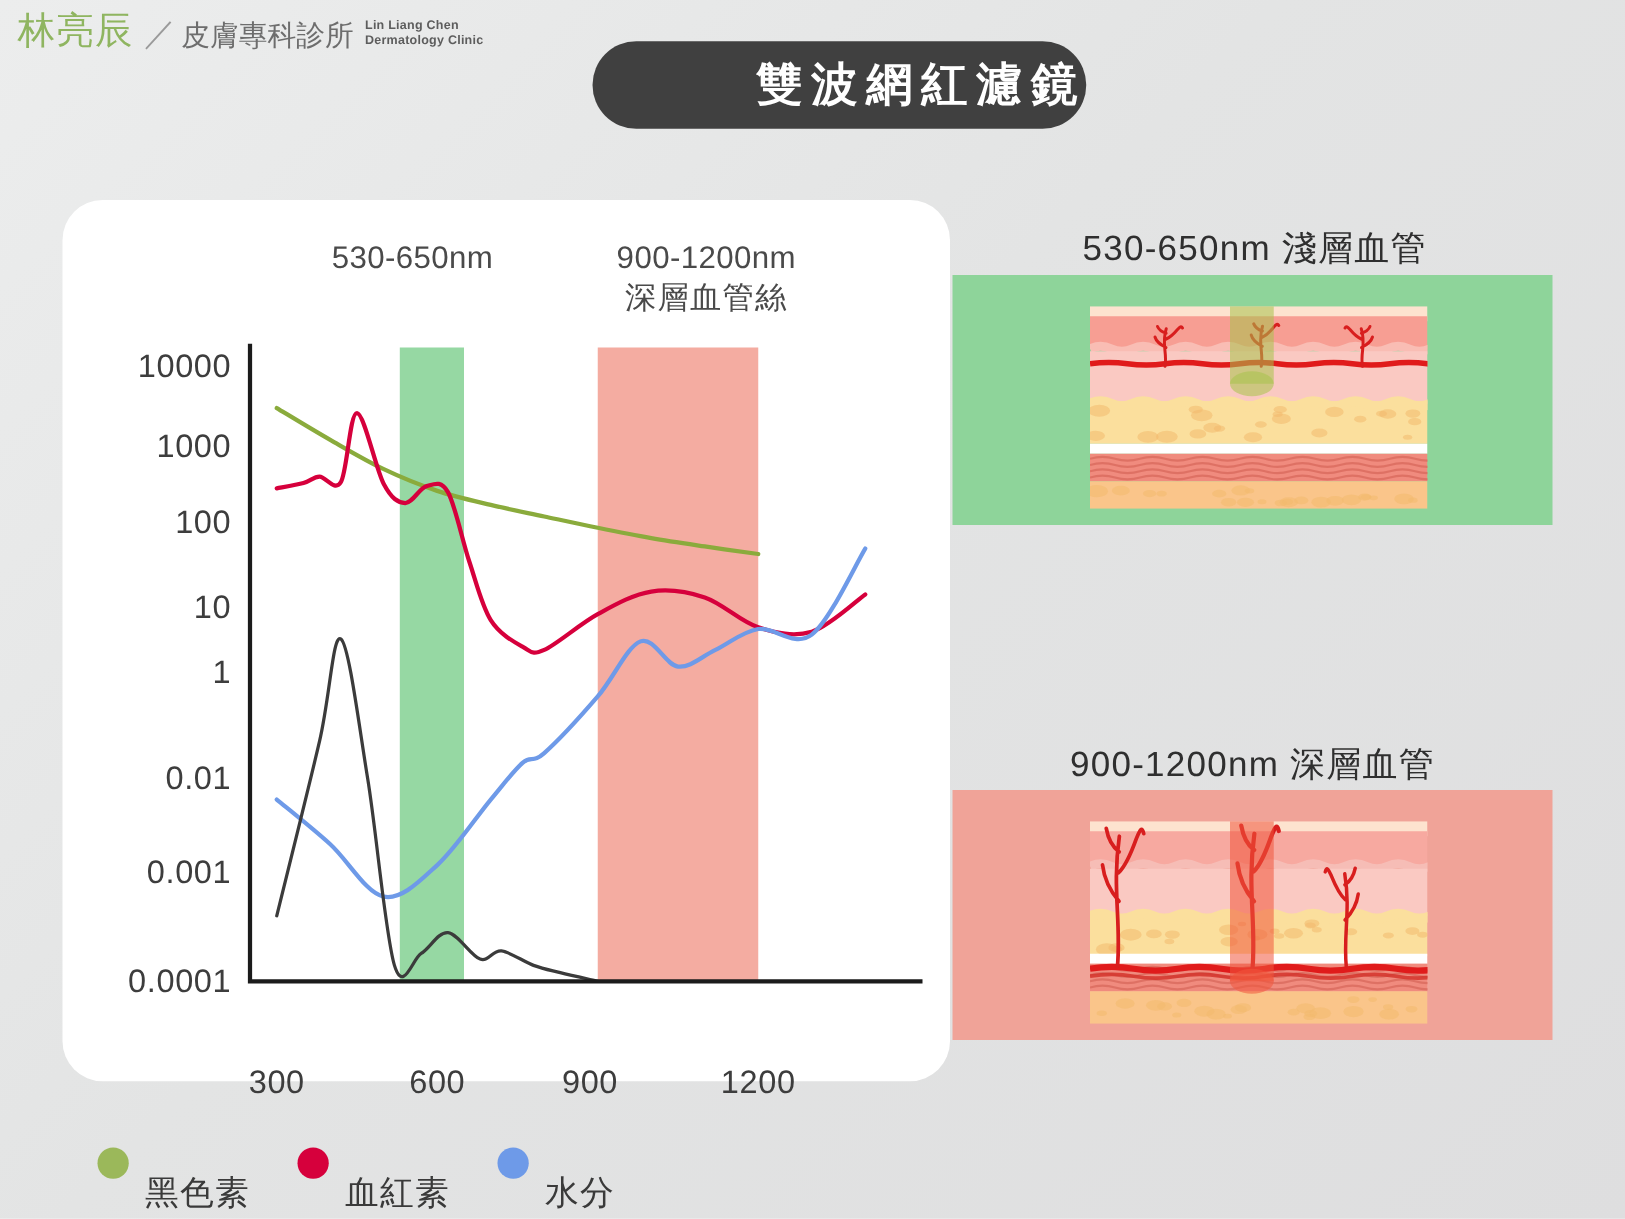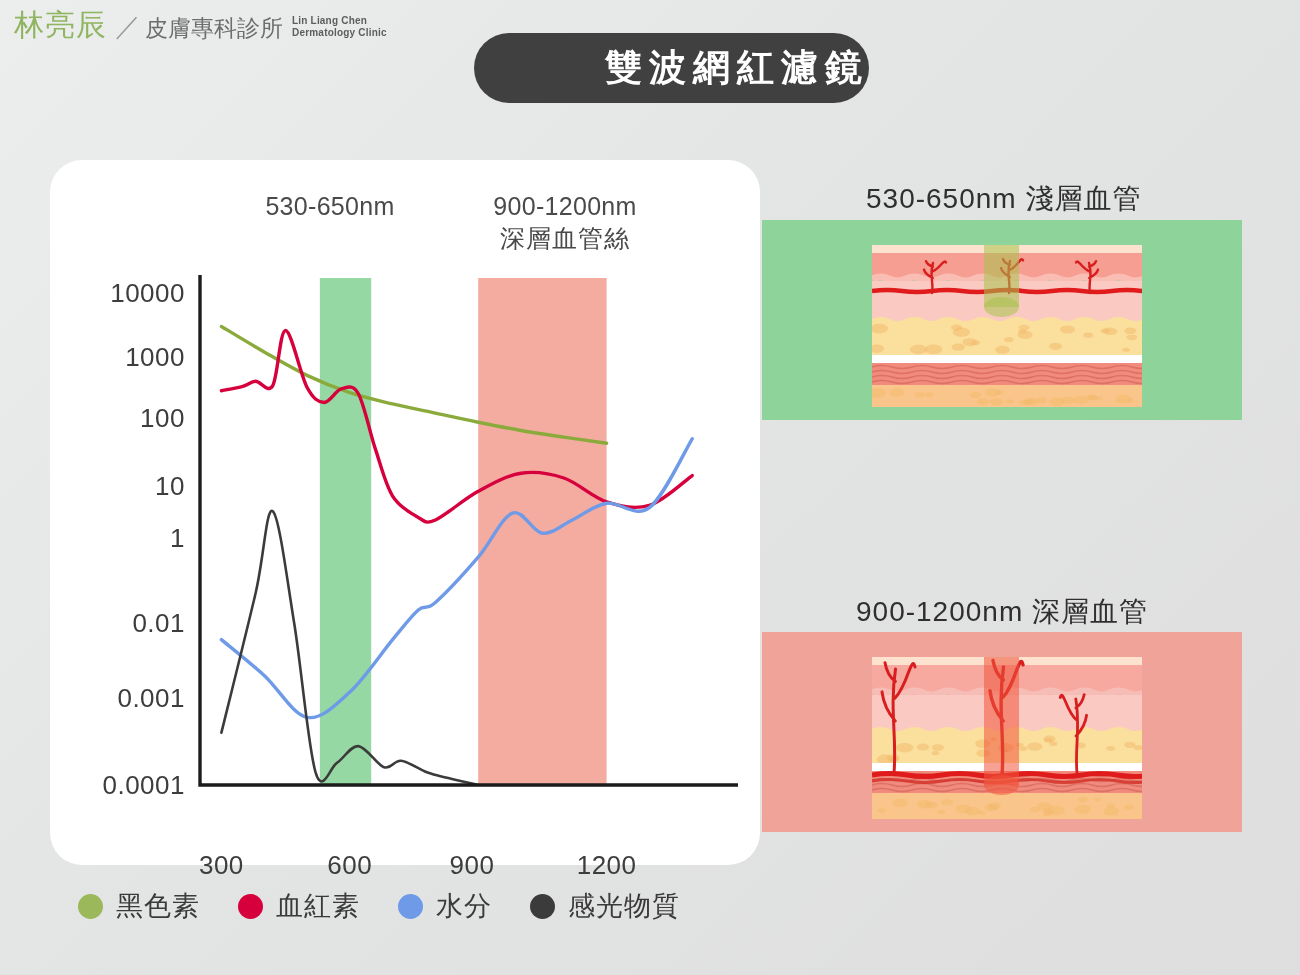--- a/index.html
+++ b/index.html
@@ -44,21 +44,21 @@
     font-size:26px;color:#3d3d3d;text-align:right;white-space:nowrap;letter-spacing:.5px;}
   .ylabels{position:absolute;left:10px;top:0;width:125px;height:515px;}
   .xtick{position:absolute;top:0;transform:translateX(-50%);
     font-size:26px;color:#3d3d3d;letter-spacing:.5px;}
   .xlabels{position:absolute;left:0;top:650px;width:710px;height:40px;margin-top:40px;}
 
   
   .legend{position:absolute;left:78px;top:888px;display:flex;align-items:center;gap:0px;}
   .legend-item{display:flex;align-items:center;margin-right:38px;}
   .legend-dot{width:25px;height:25px;border-radius:50%;margin-right:13px;}
-  .legend-text{font-size:27px;color:#3a3a3a;letter-spacing:1px;}
+  .legend-text{font-size:27px;color:#3a3a3a;letter-spacing:1px;margin-top:48px;}
 
   
   .panel-title{position:absolute;font-size:28px;color:#2f2f2f;letter-spacing:1px;white-space:nowrap;}
   #panel-title-shallow{left:866px;top:180px;}
   #panel-title-deep{left:856px;top:593px;}
   .panel-box{position:absolute;left:762px;width:480px;height:200px;}
   #panel-box-shallow{top:220px;background:#8ed49a;}
   #panel-box-deep{top:632px;background:#f0a398;}
   .skin{position:absolute;left:110px;top:25px;width:270px;height:162px;}
 </style>
@@ -129,24 +129,20 @@
       <div class="legend-dot" style="background: rgb(155, 184, 90);"></div>
       <span class="legend-text">黑色素</span>
     </div>
     <div class="legend-item">
       <div class="legend-dot" style="background: rgb(214, 0, 60);"></div>
       <span class="legend-text">血紅素</span>
     </div>
     <div class="legend-item">
       <div class="legend-dot" style="background: rgb(110, 154, 232);"></div>
       <span class="legend-text">水分</span>
-    </div>
-    <div class="legend-item">
-      <div class="legend-dot" style="background: rgb(59, 59, 59);"></div>
-      <span class="legend-text">感光物質</span>
     </div>
   </div>
 
 <div class="panel-title" id="panel-title-shallow">530-650nm 淺層血管</div>
 <div class="panel-box" id="panel-box-shallow">
   <svg class="skin" id="skin-shallow" viewBox="0 0 270 162">
       <rect x="0" y="0" width="270" height="12" fill="#fde3cf"></rect>
       <rect x="0" y="8" width="270" height="26" fill="#f79e93"></rect>
       <path d="M 0 34 q 8.5 -4 17 0 q 8.5 4 17 0 q 8.5 -4 17 0 q 8.5 4 17 0 q 8.5 -4 17 0 q 8.5 4 17 0 q 8.5 -4 17 0 q 8.5 4 17 0 q 8.5 -4 17 0 q 8.5 4 17 0 q 8.5 -4 17 0 q 8.5 4 17 0 q 8.5 -4 17 0 q 8.5 4 17 0 q 8.5 -4 17 0 q 8.5 4 17 0 q 8.5 -4 17 0 q 8.5 4 17 0" fill="none" stroke="#f9bdb4" stroke-width="7"></path>
       <rect x="0" y="36" width="270" height="42" fill="#fac9c2"></rect>

